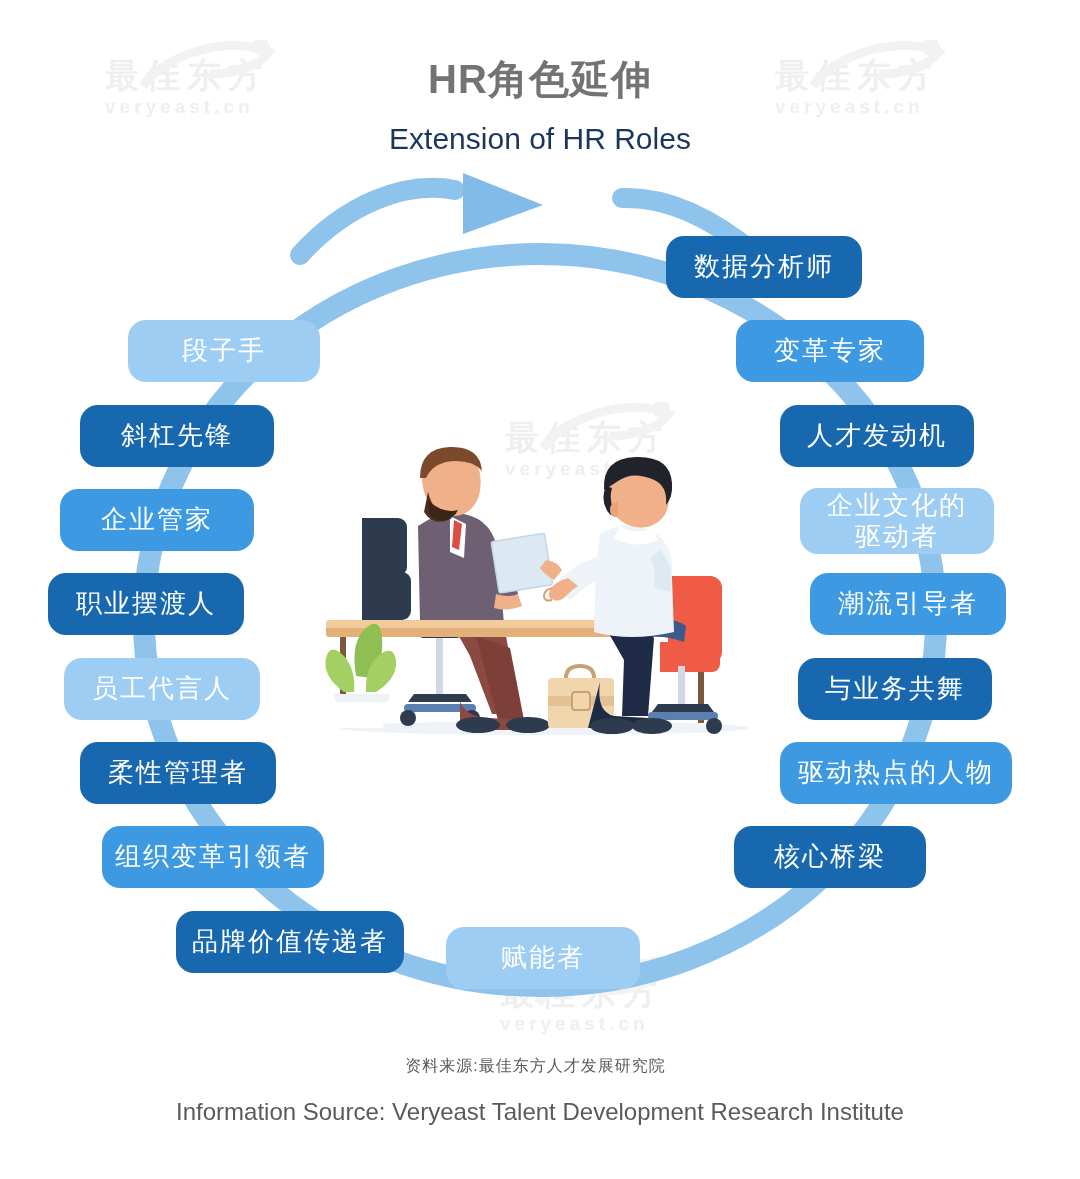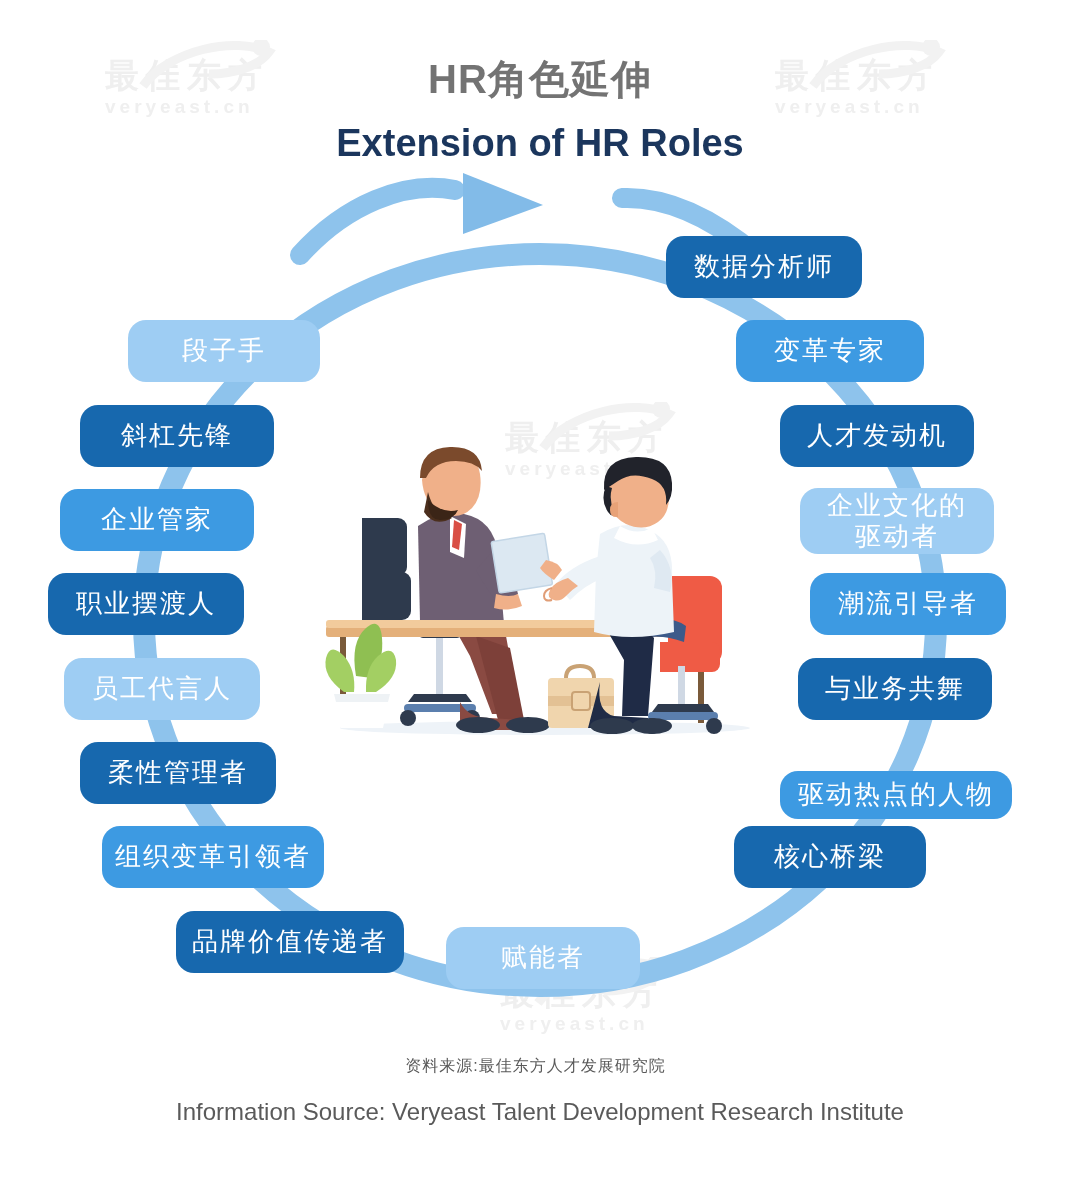--- a/index.html
+++ b/index.html
@@ -24,21 +24,21 @@
   }
   .wm svg{position:absolute;top:-18px;left:34px;}
 
   
   .title-cn{
     position:absolute;left:0;right:0;top:52px;text-align:center;
     font-size:40px;font-weight:700;color:#737373;letter-spacing:1px;
   }
   .title-en{
     position:absolute;left:0;right:0;top:122px;text-align:center;
-    font-size:38px;font-weight:700;color:#1b365d;letter-spacing:0px;
+    font-size:30px;font-weight:400;color:#1b365d;letter-spacing:0px;
   }
 
   
   #ring{position:absolute;left:0;top:0;width:1080px;height:1179px;}
 
   
   .pill{
     position:absolute;
     display:flex;align-items:center;justify-content:center;
     border-radius:18px;
@@ -243,21 +243,21 @@
 
   <div class="pill c-light" style="left:446px;top:927px;width:194px;height:62px;">
     <span>赋能者</span>
   </div>
 
 
   <div class="pill c-dark" style="left:734px;top:826px;width:192px;height:62px;">
     <span>核心桥梁</span>
   </div>
 
-  <div class="pill c-mid" style="left:780px;top:742px;width:232px;height:48px;margin-top:29px;">
+  <div class="pill c-mid" style="left:780px;top:742px;width:232px;height:62px;">
     <span>驱动热点的人物</span>
   </div>
 
   <div class="pill c-dark" style="left:798px;top:658px;width:194px;height:62px;">
     <span>与业务共舞</span>
   </div>
 
   <div class="pill c-mid" style="left:810px;top:573px;width:196px;height:62px;">
     <span>潮流引导者</span>
   </div>

